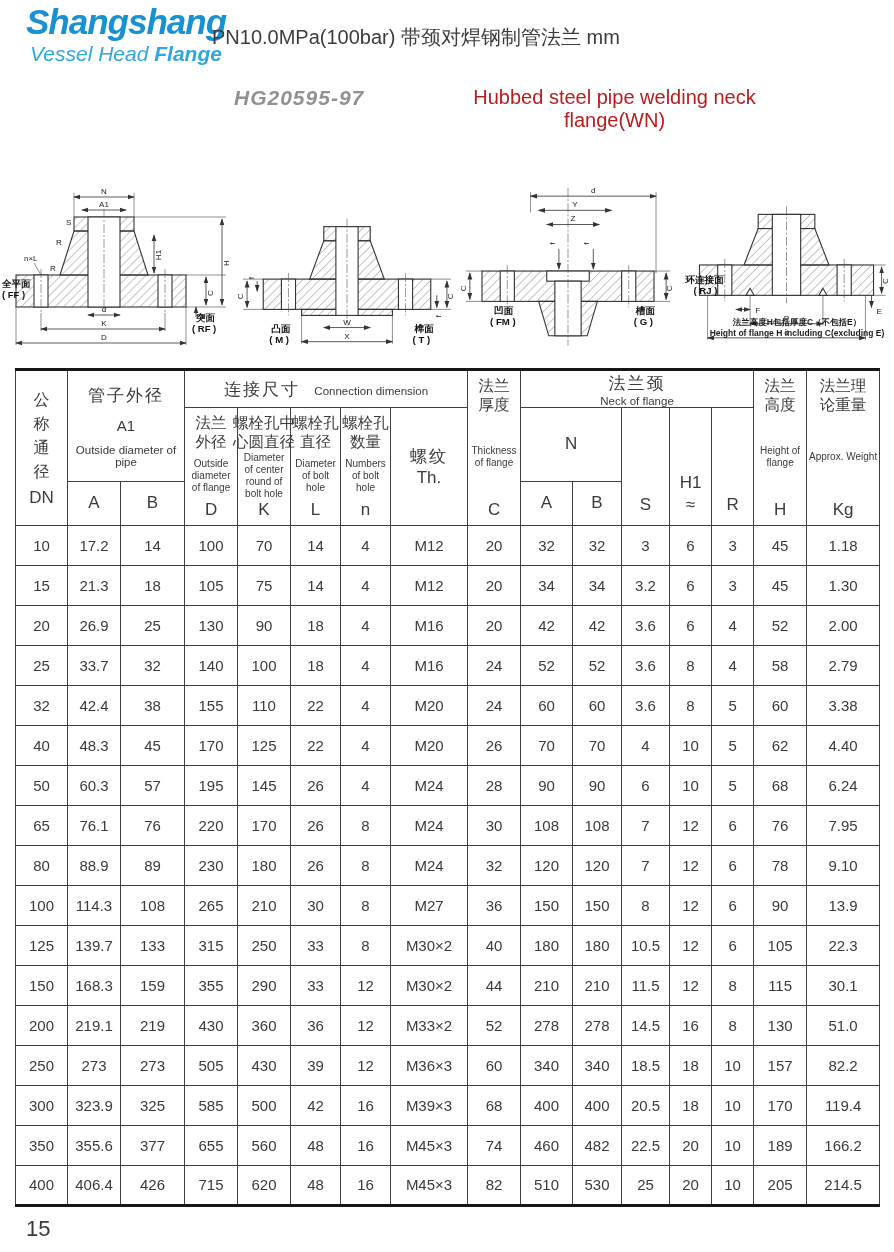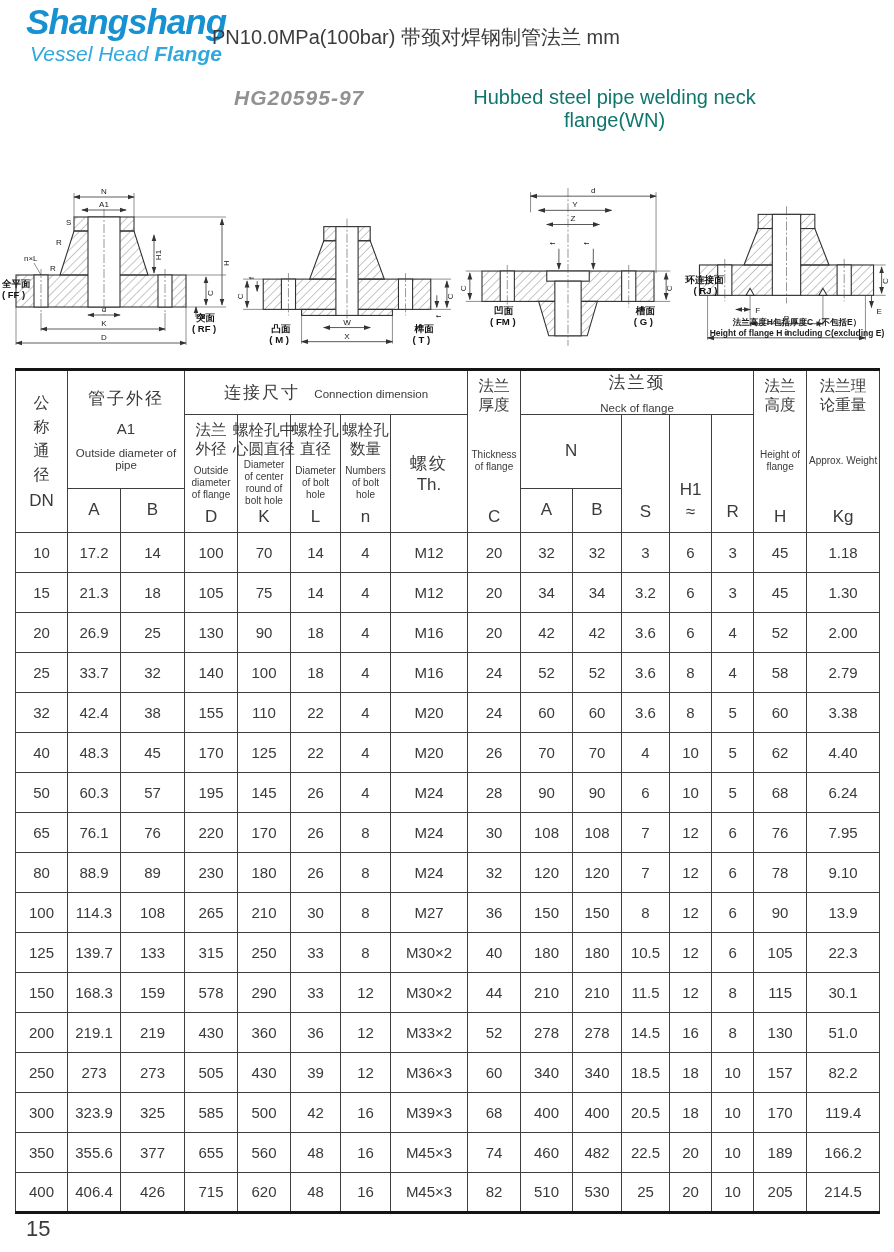--- a/index.html
+++ b/index.html
@@ -9,21 +9,21 @@
     font-family:"Liberation Sans","DejaVu Sans",sans-serif; color:#3c3c3c;
   }
   
   .hdr { position:absolute; top:0; left:0; width:786px; height:178px;text-align:center; }
   .logo { position:absolute; left:26px; top:2px; }
   .logo-main { font-size:35px; font-weight:800; font-style:italic; color:#1691d2; letter-spacing:-1px; display:block; }
   .logo-sub { font-size:21px; font-style:italic; color:#2fa8dd; display:block; margin-top:0px; letter-spacing:0; }
   .logo-sub .b { font-weight:800;font-style:italic; }
   .title { position:absolute; left:212px; top:24px; font-size:20px; color:#3c3c3c; white-space:nowrap; }
   .std { position:absolute; left:234px; top:86px; font-size:21px; font-weight:bold; font-style:italic; color:#919191; letter-spacing:1px; }
-  .sub-en { position:absolute; left:443px; top:86px; font-size:20px; color:#0f766e; }
+  .sub-en { position:absolute; left:443px; top:86px; font-size:20px; color:#b91c1c; }
   
   .draws { position:absolute; top:182px; left:0; width:894px; height:170px; display:flex; }
   .draws svg { display:block; }
   .ol  { stroke:#333; stroke-width:1.1; }
   .wh  { fill:#fff; stroke:#333; stroke-width:1.1; }
   .cl  { stroke:#555; stroke-width:0.6; stroke-dasharray:9 2 2 2; fill:none; }
   .dim { stroke:#333; stroke-width:0.8; }
   .ext { stroke:#333; stroke-width:0.55; }
   .dt  { font-size:8px; fill:#1a1a1a; font-family:"Liberation Sans","DejaVu Sans",sans-serif; }
   .lbl { font-size:9.5px; font-weight:bold; fill:#111; font-family:"Liberation Sans","DejaVu Sans",sans-serif; }
@@ -322,21 +322,21 @@
         <span class="en11" style="margin-left:10px">Connection dimension</span>
       </th>
       <th rowspan="3">
         <div class="stack">
           <span class="cn15 w2">法兰厚度</span>
           <span class="en10">Thickness of flange</span>
           <span class="code">C</span>
         </div>
       </th>
       <th colspan="5">
-        <div class="stack-c" style="gap:8px">
+        <div class="stack-c" style="gap:0">
           <span class="cn17">法兰颈</span>
           <span class="en11">Neck of flange</span>
         </div>
       </th>
       <th rowspan="3">
         <div class="stack">
           <span class="cn15 w2">法兰高度</span>
           <span class="en10">Height of flange</span>
           <span class="code">H</span>
         </div>
@@ -607,21 +607,21 @@
         <td class="cell">10.5</td>
         <td class="cell">12</td>
         <td class="cell">6</td>
         <td class="cell">105</td>
         <td class="cell">22.3</td>
       </tr>
       <tr>
         <td class="cell">150</td>
         <td class="cell">168.3</td>
         <td class="cell">159</td>
-        <td class="cell">578</td>
+        <td class="cell">355</td>
         <td class="cell">290</td>
         <td class="cell">33</td>
         <td class="cell">12</td>
         <td class="cell">M30×2</td>
         <td class="cell">44</td>
         <td class="cell">210</td>
         <td class="cell">210</td>
         <td class="cell">11.5</td>
         <td class="cell">12</td>
         <td class="cell">8</td>

